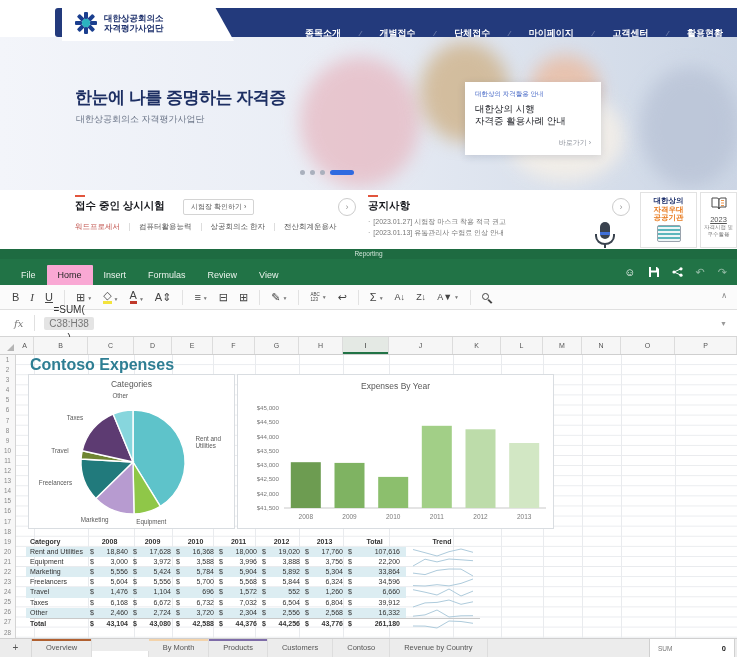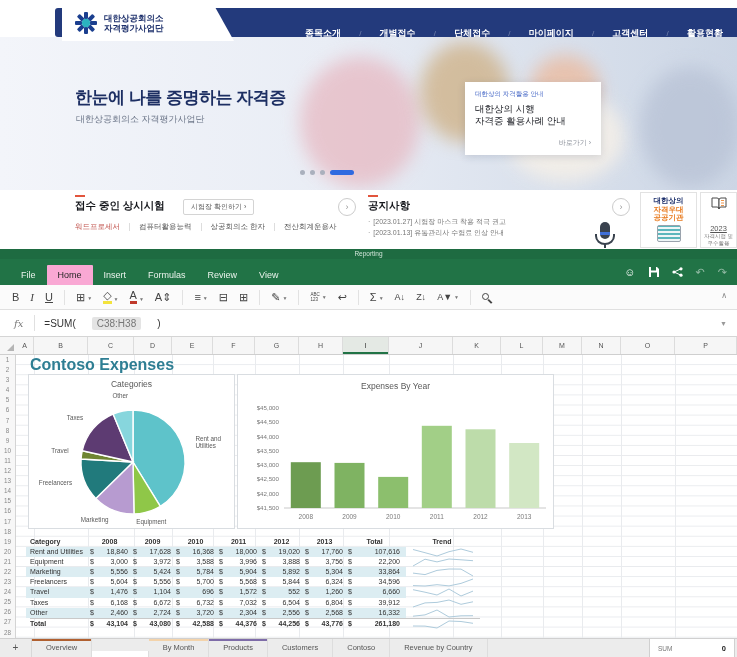--- a/index.html
+++ b/index.html
@@ -5,21 +5,21 @@
   * { margin:0; padding:0; box-sizing:border-box; }
   body { font-family:"Liberation Sans", sans-serif; background:#fff; }
   #stage { position:relative; width:737px; height:657px; overflow:hidden; background:#fff; }
 
   
   #korea { position:absolute; inset:0 0 auto 0; height:249px; background:#fff; }
   .navbar { position:absolute; left:55px; right:0; top:8px; height:29px; background:#233a7c; border-radius:3px 0 0 3px; }
   .logo-block { position:absolute; left:62px; top:4px; width:172px; height:37px; background:#fff;
     clip-path:polygon(0 0, 88% 0, 100% 100%, 0 100%); z-index:2; display:flex; align-items:center; }
   .logo-text { font-size:8.5px; font-weight:bold; color:#1c2f6b; line-height:10px; margin-left:6px; }
-  .nav-items { position:absolute; left:250px; right:14px; top:4px; height:42px; display:flex; align-items:center; justify-content:space-between; }
+  .nav-items { position:absolute; left:250px; right:14px; top:4px; height:42px; display:flex; align-items:center; justify-content:space-between;font-family:Liberation Mono, monospace; }
   .nav-item { color:#fff; font-size:9px; font-weight:bold; cursor:pointer; }
   .nav-sep { color:rgba(255,255,255,.35); font-size:8px; }
   .hero { position:absolute; top:37px; left:0; right:0; height:153px; overflow:hidden;
     background:linear-gradient(90deg,#f3f5fa 0%,#e9edf5 45%,#ccd6e5 100%); }
   .blob { position:absolute; border-radius:50%; filter:blur(9px); }
   .hero-headline { position:absolute; left:75px; top:49px; font-size:17px; font-weight:800; color:#1d2f63; letter-spacing:-.5px; }
   .hero-sub { position:absolute; left:76px; top:76px; font-size:9px; color:#6a7487; }
   .dots { position:absolute; left:300px; top:133px; display:flex; gap:5px; align-items:center; }
   .dot { width:5px; height:5px; border-radius:50%; background:#aab0bd; }
   .dot.active { width:24px; border-radius:3px; background:#2f6ae0; }
@@ -35,21 +35,21 @@
   .exam-links { position:absolute; left:75px; top:32px; display:flex; align-items:center; }
   .exam-link { font-size:7.5px; color:#555; cursor:pointer; }
   .exam-link.hot { color:#c0504a; }
   .link-sep { width:1px; height:8px; background:#ddd; margin:0 9px; }
   .news-item { position:absolute; left:368px; font-size:7px; color:#777; }
   .news-item::before { content:"·"; margin-right:3px; color:#999; }
   .banner { position:absolute; top:2px; height:56px; background:#fff; border:1px solid #e2e2e2; text-align:center; overflow:hidden; }
   .b1-line { font-size:7.5px; font-weight:bold; line-height:8.5px; }
   .tablet { width:24px; height:17px; margin:2px auto 0; background:#eef6f7; border:1.5px solid #9aa3ad; border-radius:2px;
     background-image:linear-gradient(#5bb7bd 2px, transparent 2px); background-size:100% 4px; background-position:0 3px; }
-  .b2-year { font-size:7.5px; color:#555; margin-top:10px;text-decoration:underline; }
+  .b2-year { font-size:7.5px; color:#555; margin-top:1px;text-decoration:underline; }
   .b2-line { font-size:5.5px; color:#777; line-height:6.5px; }
 
   
   #excel { position:absolute; top:249px; left:0; right:0; height:408px; background:#fff; }
   .xl-titlebar { position:absolute; top:0; left:0; right:0; height:10px; background:#1e6b41; color:#cfe3d7; font-size:6.5px; text-align:center; line-height:10px; }
   .xl-ribbon { position:absolute; top:10px; left:0; right:0; height:26px; background:#217346; display:flex; align-items:flex-end; padding-left:10px; }
   .rtab { color:#eaf3ec; font-size:9px; padding:5px 11px; cursor:pointer; }
   .rtab.active { background:#f9a8d4; color:#262626; border-radius:1px 1px 0 0; }
   .ribbon-right { position:absolute; right:10px; top:10px; height:26px; display:flex; align-items:center; gap:13px; }
   .ribbon-right .ric { color:#fff; font-size:11px; line-height:1; cursor:pointer; }
@@ -63,21 +63,21 @@
   .tbi.sw-r .g { border-bottom:3px solid #c0392b; }
   .tbi.sm { font-size:9px; }
   .tb-sep { width:1px; height:15px; background:#e2e2e2; }
   .stack { display:flex; flex-direction:column; font-size:4.5px; line-height:5px; color:#444; }
   .mag { width:7px; height:7px; border:1.6px solid #444; border-radius:50%; position:relative; margin-bottom:2px; }
   .mag::after { content:""; position:absolute; width:1.6px; height:5px; background:#444; left:6px; top:5px; transform:rotate(-45deg); }
   .collapse { position:absolute; right:10px; top:6px; color:#888; font-size:8px; cursor:pointer; }
   .xl-formula { position:absolute; top:61px; left:0; right:0; height:27px; background:#fff; border-bottom:1px solid #d5d5d5; display:flex; align-items:center; }
   .fx { font-family:"DejaVu Serif", serif; font-style:italic; color:#7a7a7a; font-size:10px; margin-left:14px; }
   .fx-div { width:1px; height:16px; background:#e0e0e0; margin:0 9px 0 11px; }
-  .formula-text { font-size:10px; color:#333; display:flex; align-items:center; gap:16px; }
+  .formula-text { font-size:10px; color:#333; display:flex; align-items:center; gap:2px;flex-direction:column; }
   .range-pill { background:#e4e4e4; border-radius:2px; padding:1px 5px; color:#777; }
   .fb-caret { position:absolute; right:10px; color:#999; font-size:7px; cursor:pointer; }
   .xl-colheads { position:absolute; top:88px; left:0; right:0; height:18px; background:#f6f6f6; border-bottom:1px solid #cfcfcf; display:flex; }
   .ch-cell { border-right:1px solid #dcdcdc; font-size:7px; color:#555; text-align:center; line-height:17px; cursor:pointer; position:relative; }
   .ch-cell.sel { background:#e4e9e4; color:#333; box-shadow:inset 0 -2px 0 #217346; }
   .select-all { width:16px; position:relative; cursor:pointer; }
   .select-all::after { content:""; position:absolute; right:2px; bottom:3px; border-left:7px solid transparent; border-bottom:7px solid #b5b5b5; }
   .xl-grid { position:absolute; top:106px; left:0; right:0; height:283px; background:#fff; overflow:hidden; }
   .hlines { position:absolute; inset:0 0 0 16px;
     background-image:linear-gradient(to bottom, transparent 9.107px, #e9ebee 9.107px); background-size:100% 10.107px; }

